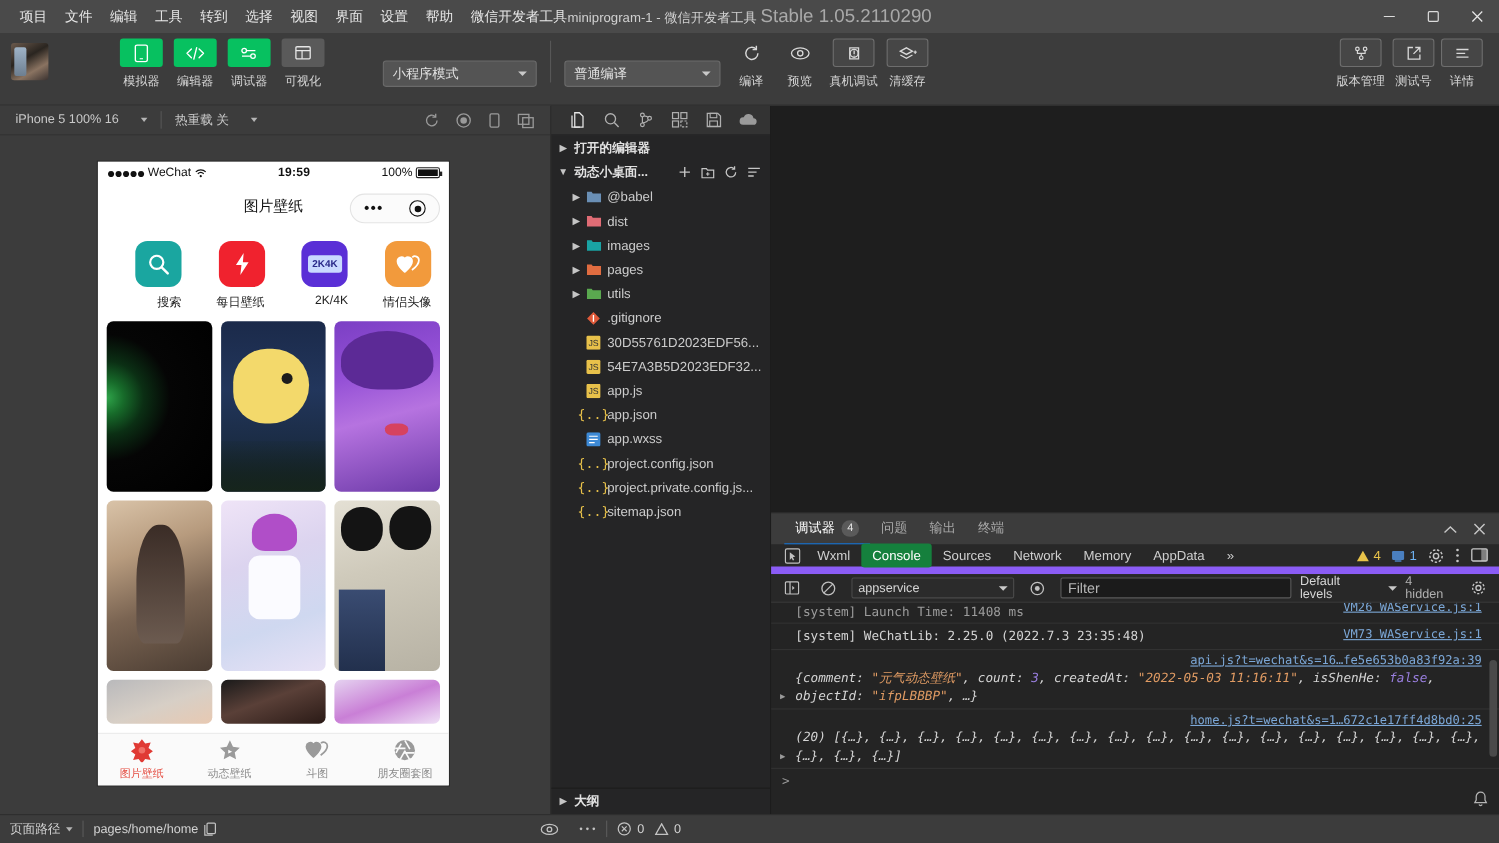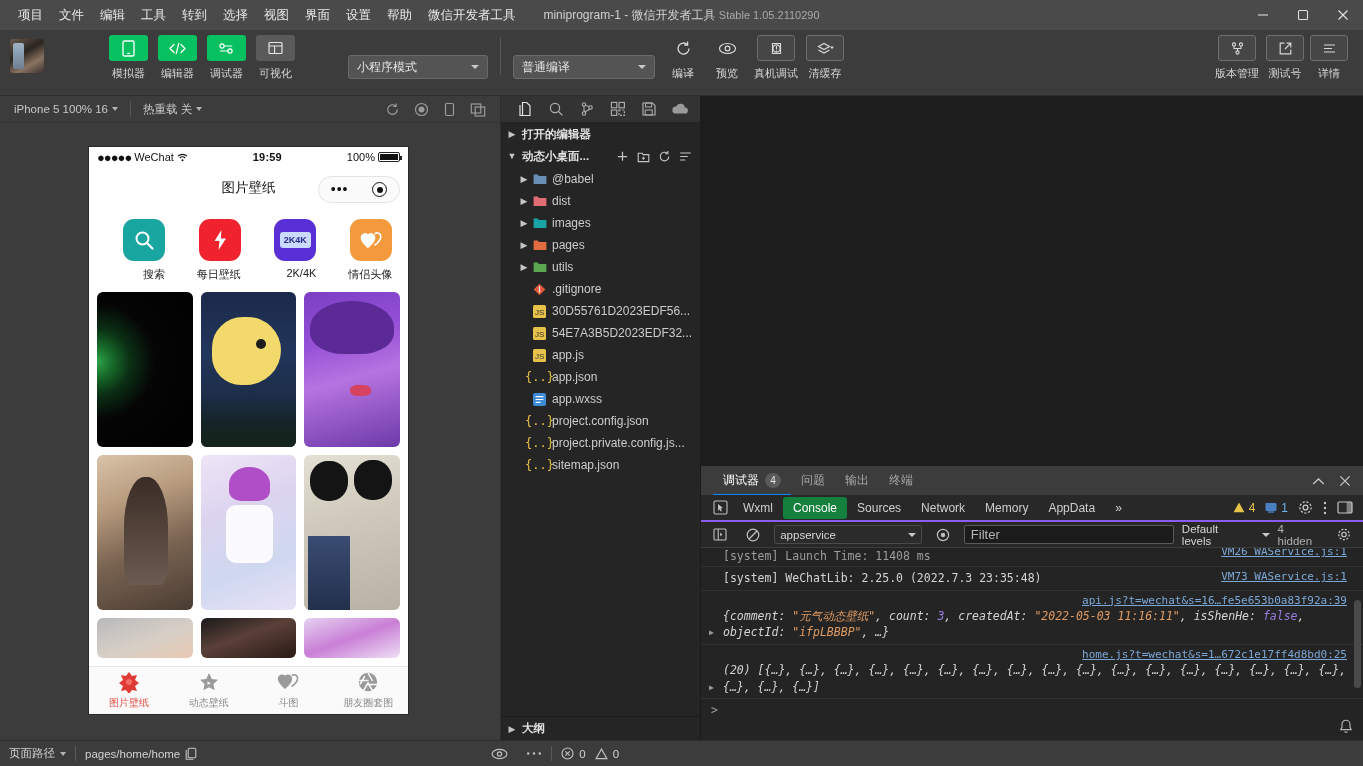--- a/index.html
+++ b/index.html
@@ -21,21 +21,21 @@
   }
   .menubar { display: flex; align-items: center; padding-left: 10px; gap: 0px; height: 100%; }
   .menu-item {
     padding: 0 8px; height: 30px; line-height: 30px; font-size: 12.5px; color: #e8e8e8;
     cursor: default; white-space: nowrap;
   }
   .win-title {
     position: absolute; left: 0; right: 0; text-align: center;
     font-size: 12px; color: #d0d0d0; pointer-events: none;
   }
-  .win-title .ver { color: #a9a9a9; font-size: 11px; }
+  .win-title .ver { color: #a9a9a9; font-size: 17px; }
   .win-controls { margin-left: auto; display: flex; height: 30px; }
   .win-btn {
     width: 40px; height: 30px; display: flex; align-items: center; justify-content: center;
     color: #dcdcdc;
   }
 
   
   .toolbar {
     height: 66px; background: #3c3c3c; display: flex; align-items: flex-start;
     flex: 0 0 66px; padding-top: 5px; position: relative;
@@ -88,21 +88,21 @@
   
   .body { flex: 1; display: flex; min-height: 0; }
 
   
   .sim-pane { width: 501px; background: #3c3c3c; display: flex; flex-direction: column; position: relative;
               border-right: 1px solid #2d2d2d; }
   .sim-toolbar {
     height: 27px; display: flex; align-items: center; flex: 0 0 27px;
     border-bottom: 1px solid #333; padding-left: 8px; gap: 0;
   }
-  .sim-tb-text { font-size: 11.5px; color: #c9c9c9; padding: 0 6px; display: flex; align-items: center; gap: 4px; }
+  .sim-tb-text { font-size: 11.5px; color: #c9c9c9; padding: 0 6px; display: flex; align-items: center; gap: 20px; }
   .mini-caret { width:0;height:0;border-left:3.5px solid transparent;border-right:3.5px solid transparent;border-top:4px solid #b5b5b5;}
   .sim-vsep { width: 1px; height: 16px; background: #555; margin: 0 6px; }
   .sim-tb-icons { margin-left: auto; display: flex; gap: 14px; padding-right: 14px; color: #9a9a9a; }
 
   .sim-stage { flex: 1; position: relative; overflow: hidden; }
   .phone {
     position: absolute; left: 89px; top: 24px; width: 319px; height: 567px;
     background: #ffffff; box-shadow: 0 0 0 1px #2a2a2a;
     display: flex; flex-direction: column; overflow: hidden;
   }
@@ -204,21 +204,21 @@
   }
   .dt-tab.active { color: #ffffff; border-bottom: 1px solid #0a84ff; }
   .dt-badge {
     background: #5a5a5a; color: #e6e6e6; border-radius: 8px; min-width: 16px; height: 15px;
     font-size: 10px; display: inline-flex; align-items: center; justify-content: center; padding: 0 4px;
   }
   .dt-tabs-right { margin-left: auto; display: flex; align-items: center; gap: 14px; padding-right: 12px; color: #c6c6c6;}
 
   .dt-sub {
     height: 27px; background: #282828; display: flex; align-items: center; flex: 0 0 27px;
-    border-bottom: 2px solid #8b5cf6; padding-left: 6px;
+    border-bottom: 7px solid #8b5cf6; padding-left: 6px;
   }
   .dt-ico { width: 26px; height: 22px; display:flex;align-items:center;justify-content:center;color:#c0c0c0;}
   .sub-tab { padding: 0 10px; height: 22px; line-height: 22px; font-size: 12px; color: #cfcfcf; border-radius: 3px;}
   .sub-tab.active { background: #15803d; color: #ffffff; }
   .dt-sub-right { margin-left: auto; display: flex; align-items: center; gap: 10px; padding-right: 10px; font-size: 12px;}
   .warn-pill { display:flex; align-items:center; gap:4px; color: #e8c34a; }
   .info-pill { display:flex; align-items:center; gap:4px; color: #6fb3f2; }
 
   .dt-filter {
     height: 26px; background: #282828; display: flex; align-items: center; gap: 8px;

